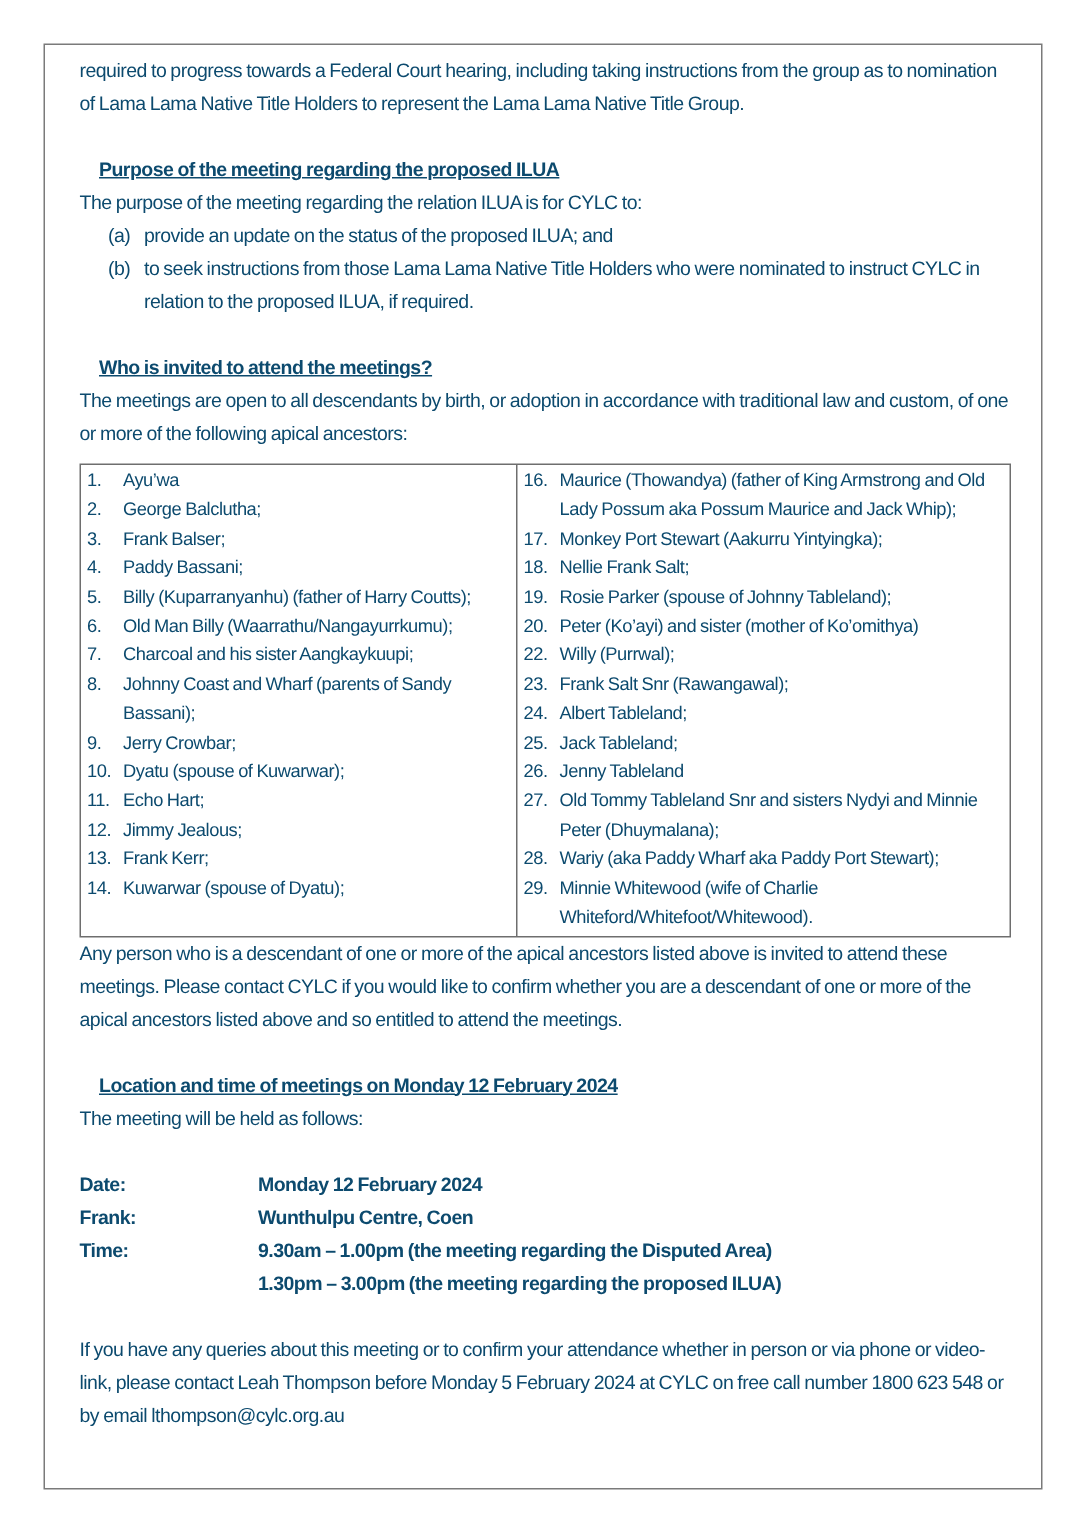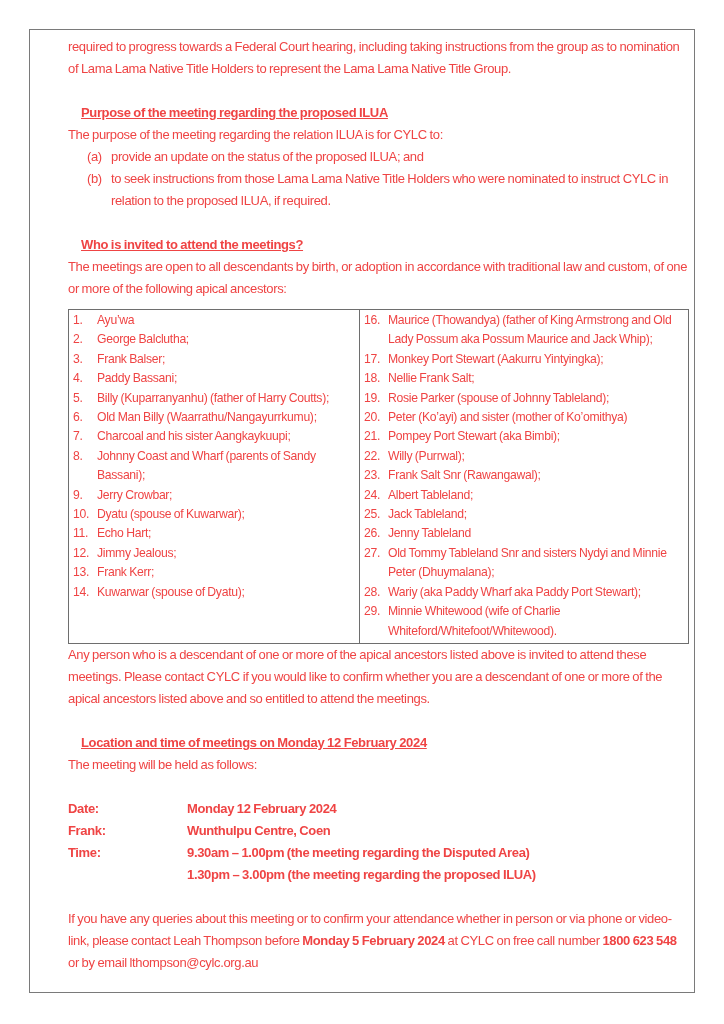--- a/index.html
+++ b/index.html
@@ -2,42 +2,42 @@
 <html><head>
   <meta charset="utf-8">
   <style>
     html, body { margin: 0; padding: 0; background: #ffffff; }
     body { width: 724px; height: 1024px; position: relative; overflow: hidden; }
     .page-frame {
       position: absolute; left: 29px; top: 29px; width: 666px; height: 964px;
       border: 1.5px solid #7a7a7a; box-sizing: border-box;
     }
     .content {
-      position: absolute; left: 68px; top: 36px; width: 620px;
-      font-family: "Liberation Sans", sans-serif; font-size: 13px; color: #ef4444;
+      position: absolute; left: 53px; top: 36px; width: 620px;
+      font-family: "Liberation Sans", sans-serif; font-size: 13px; color: #0c4a6e;
       letter-spacing: -0.35px; word-spacing: -0.5px;
     }
     .content p { margin: 0; line-height: 22px; }
     .heading { font-weight: bold; text-decoration: underline; line-height: 22px; padding-left: 13px; }
     .gap { height: 22px; }
     .purpose-list { margin: 0; padding: 0; list-style: none; }
     .purpose-list li { position: relative; padding-left: 43px; line-height: 22px; }
     .purpose-list .marker { position: absolute; left: 19px; }
     .ancestor-table {
       border: 1px solid #6e6e6e; display: flex; width: 619px; margin-top: 9px;
       font-size: 12.2px; letter-spacing: -0.3px;
     }
     .col { padding: 1px 4px 2px 4px; box-sizing: border-box; }
     .col-left { width: 291px; border-right: 1px solid #6e6e6e; }
     .col-right { width: 328px; }
     .anc-item { position: relative; padding-left: 24px; line-height: 19.4px; }
     .anc-num { position: absolute; left: 0; }
     .sched-row { display: flex; line-height: 22px; font-weight: bold; }
     .sched-label { width: 119px; }
-    .b { font-weight: bold; margin-top: 37px; }
+    .b { font-weight: normal; margin-top: 37px; }
   </style>
 </head>
 <body>
 
 <div class="page-frame"></div>
 
 <div class="content">
   <p>required to progress towards a Federal Court hearing, including taking instructions from the group as to nomination of Lama Lama Native Title Holders to represent the Lama Lama Native Title Group.</p>
   <div class="gap"></div>
 
@@ -74,21 +74,20 @@
         <div class="anc-item"><span class="anc-num">12.</span><span>Jimmy Jealous;</span></div>
         <div class="anc-item"><span class="anc-num">13.</span><span>Frank Kerr;</span></div>
         <div class="anc-item"><span class="anc-num">14.</span><span>Kuwarwar (spouse of Dyatu);</span></div>
       </div>
     <div class="col col-right" id="col-right">
         <div class="anc-item"><span class="anc-num">16.</span><span>Maurice (Thowandya) (father of King Armstrong and Old Lady Possum aka Possum Maurice and Jack Whip);</span></div>
         <div class="anc-item"><span class="anc-num">17.</span><span>Monkey Port Stewart (Aakurru Yintyingka);</span></div>
         <div class="anc-item"><span class="anc-num">18.</span><span>Nellie Frank Salt;</span></div>
         <div class="anc-item"><span class="anc-num">19.</span><span>Rosie Parker (spouse of Johnny Tableland);</span></div>
         <div class="anc-item"><span class="anc-num">20.</span><span>Peter (Ko’ayi) and sister (mother of Ko’omithya)</span></div>
-        <div class="anc-item"><span class="anc-num">21.</span><span>Pompey Port Stewart (aka Bimbi);</span></div>
         <div class="anc-item"><span class="anc-num">22.</span><span>Willy (Purrwal);</span></div>
         <div class="anc-item"><span class="anc-num">23.</span><span>Frank Salt Snr (Rawangawal);</span></div>
         <div class="anc-item"><span class="anc-num">24.</span><span>Albert Tableland;</span></div>
         <div class="anc-item"><span class="anc-num">25.</span><span>Jack Tableland;</span></div>
         <div class="anc-item"><span class="anc-num">26.</span><span>Jenny Tableland</span></div>
         <div class="anc-item"><span class="anc-num">27.</span><span>Old Tommy Tableland Snr and sisters Nydyi and Minnie Peter (Dhuymalana);</span></div>
         <div class="anc-item"><span class="anc-num">28.</span><span>Wariy (aka Paddy Wharf aka Paddy Port Stewart);</span></div>
         <div class="anc-item"><span class="anc-num">29.</span><span>Minnie Whitewood (wife of Charlie Whiteford/Whitefoot/Whitewood).</span></div>
       </div>
   </div>

